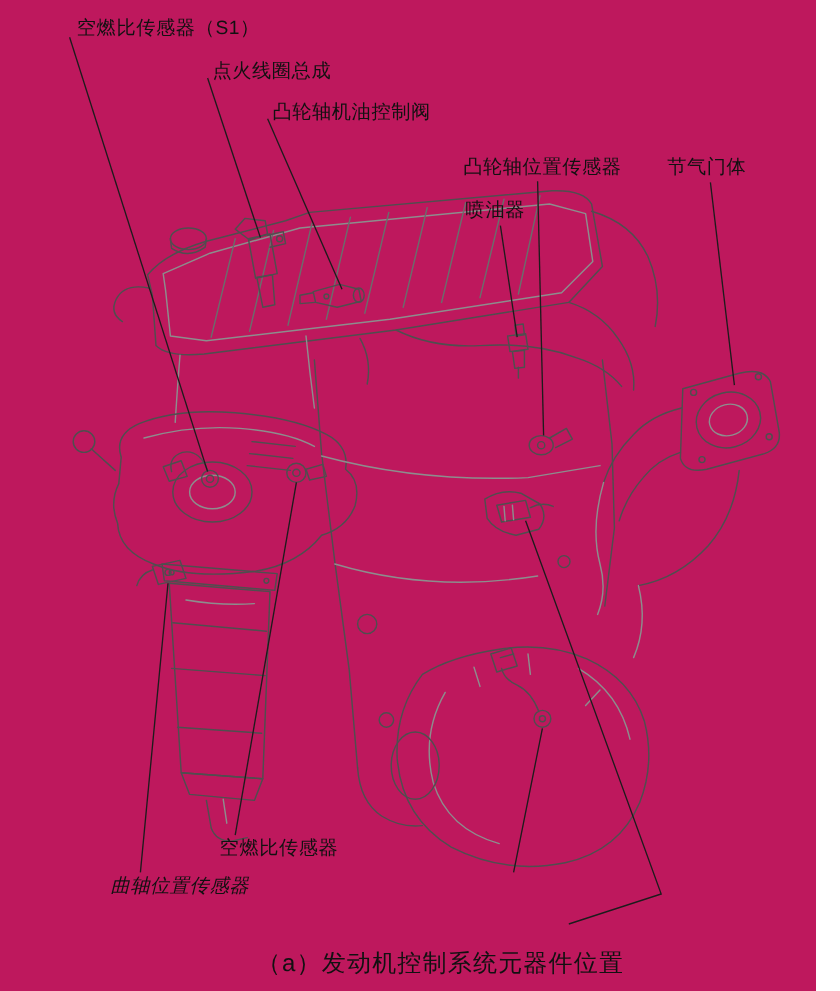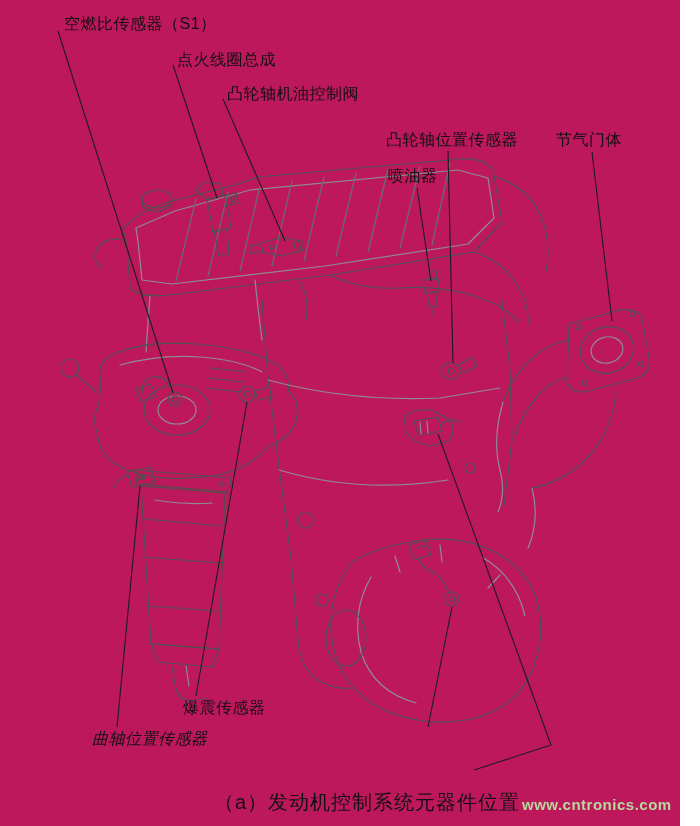--- a/index.html
+++ b/index.html
@@ -199,19 +199,18 @@
       <path d="M474,770 L551,745 L438,434"></path>
     </g>
   </svg>
 
   <div class="lbl" style="left:64px;  top:14px;">空燃比传感器（S1）</div>
   <div class="lbl" style="left:177px; top:50px;">点火线圈总成</div>
   <div class="lbl" style="left:227px; top:84px;">凸轮轴机油控制阀</div>
   <div class="lbl" style="left:386px; top:130px;">凸轮轴位置传感器</div>
   <div class="lbl" style="left:388px; top:166px;">喷油器</div>
   <div class="lbl" style="left:556px; top:130px;">节气门体</div>
-  <div class="lbl" style="left:183px; top:698px;">爆震传感器</div>
+  <div class="lbl" style="left:183px; top:698px;">空燃比传感器</div>
   <div class="lbl" style="left:92px;  top:729px;font-style:italic;">曲轴位置传感器</div>
 
   <div class="caption" style="left:214px; top:789px;">（a）发动机控制系统元器件位置</div>
-  <div class="watermark" style="left:522px; top:796px;">www.cntronics.com</div>
 
 </div>
 
 </body></html>

